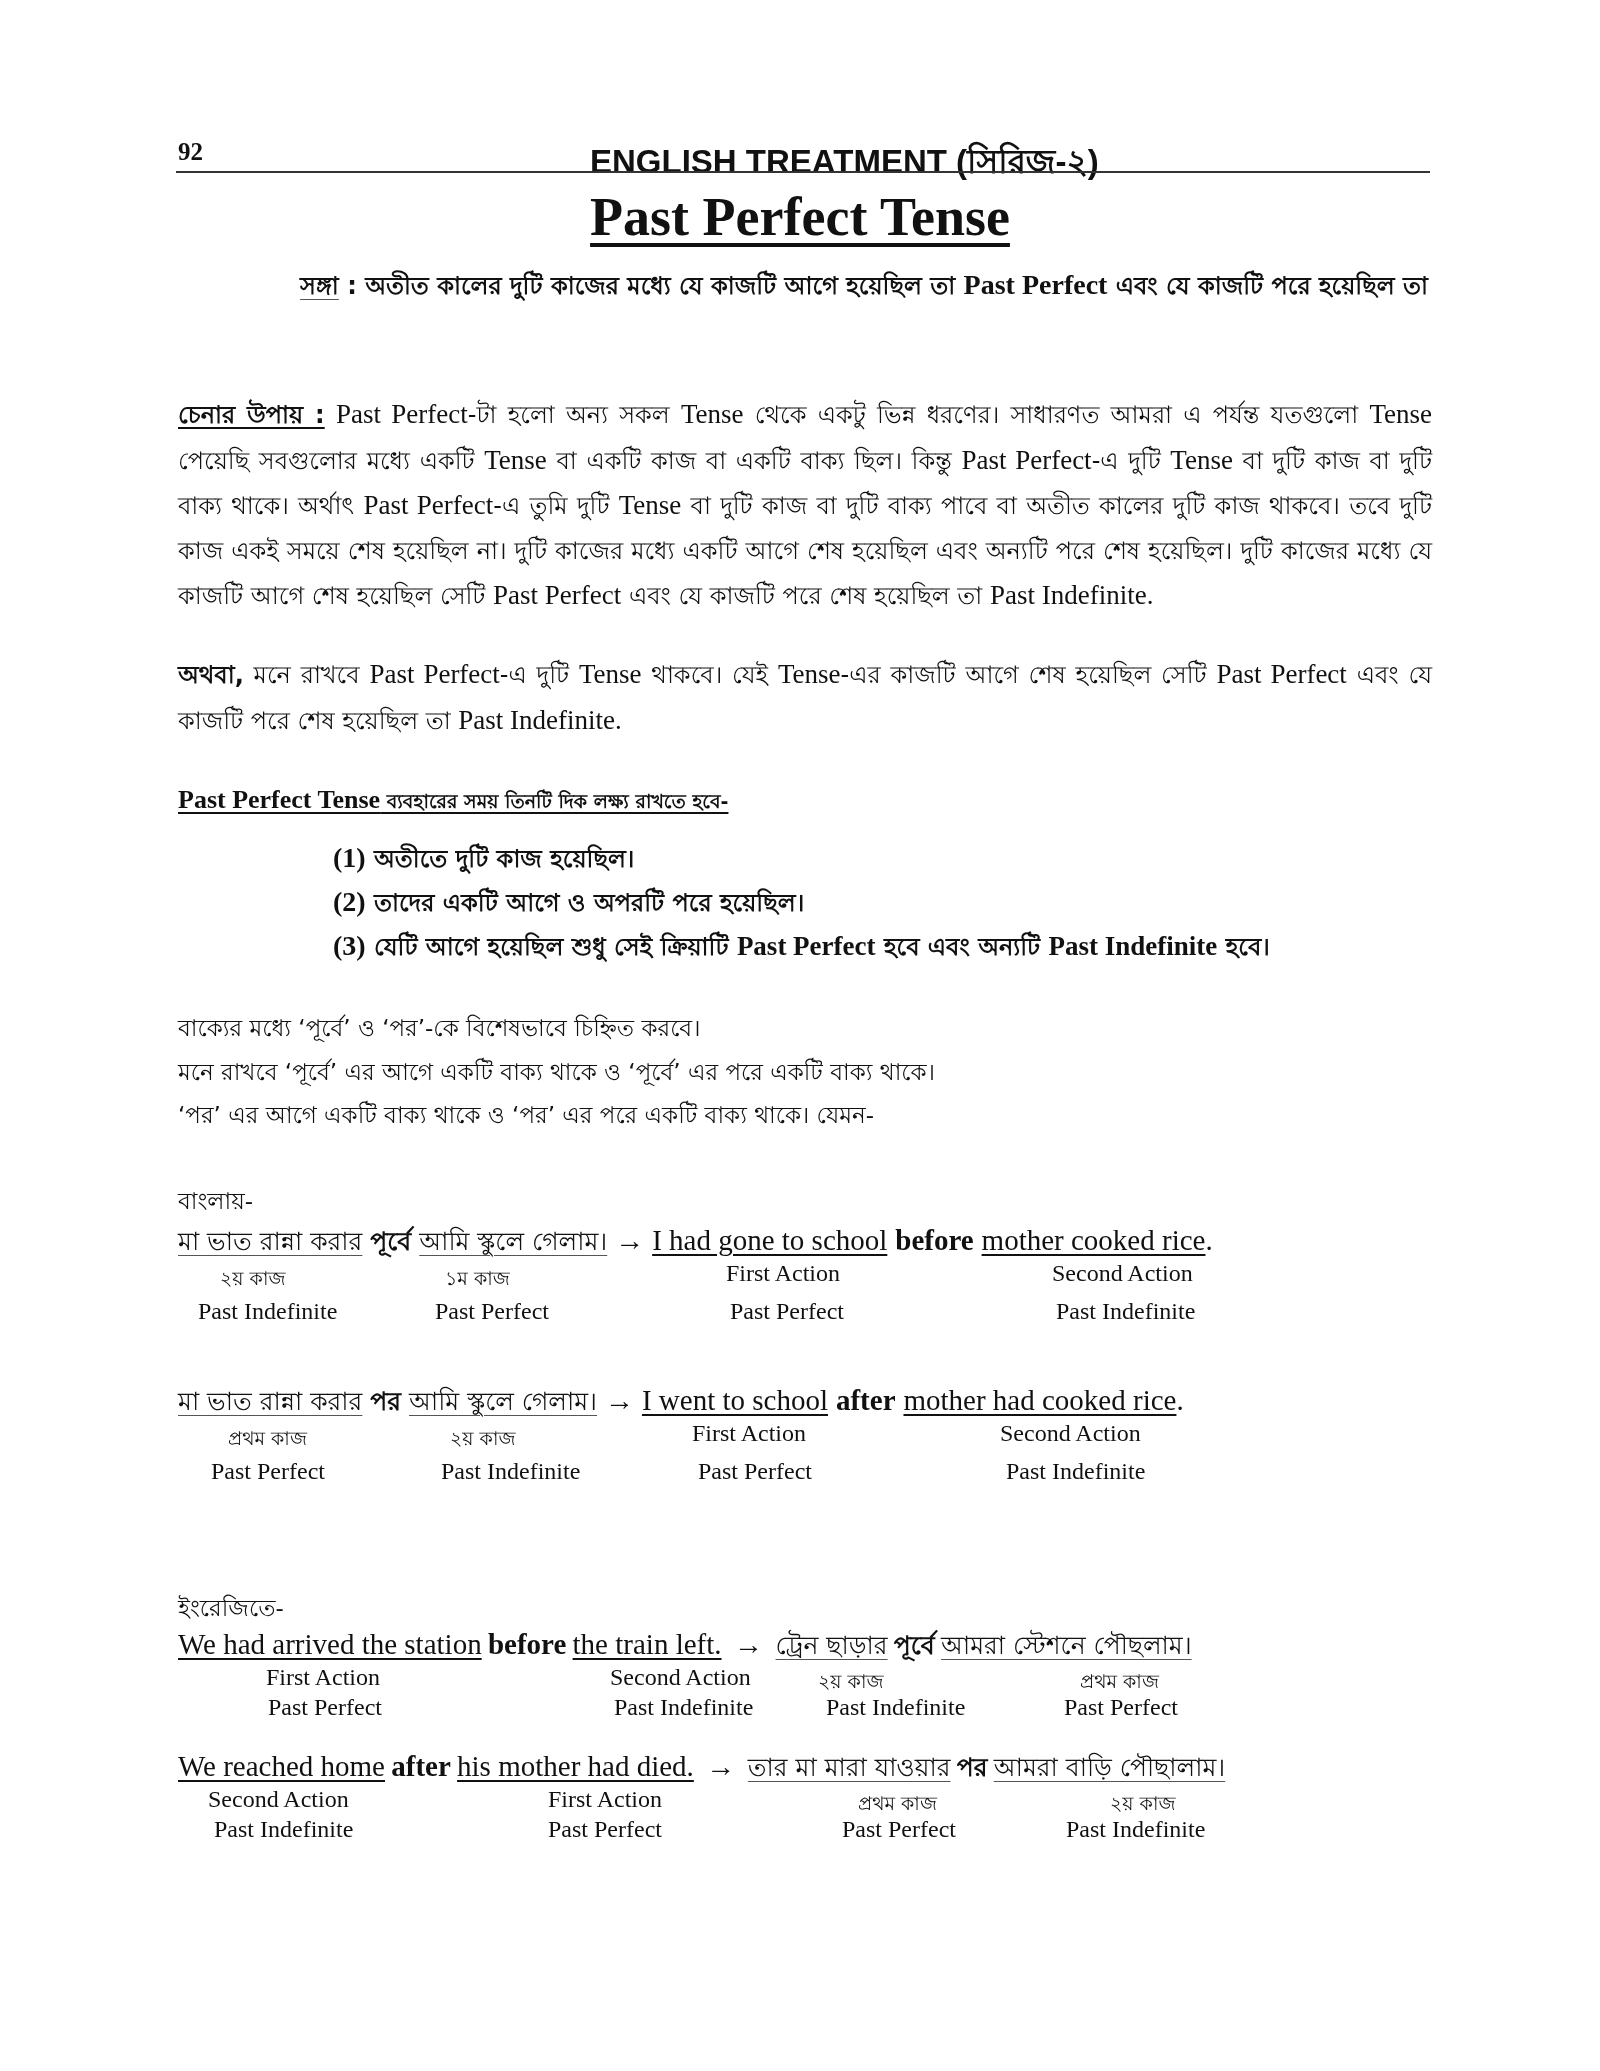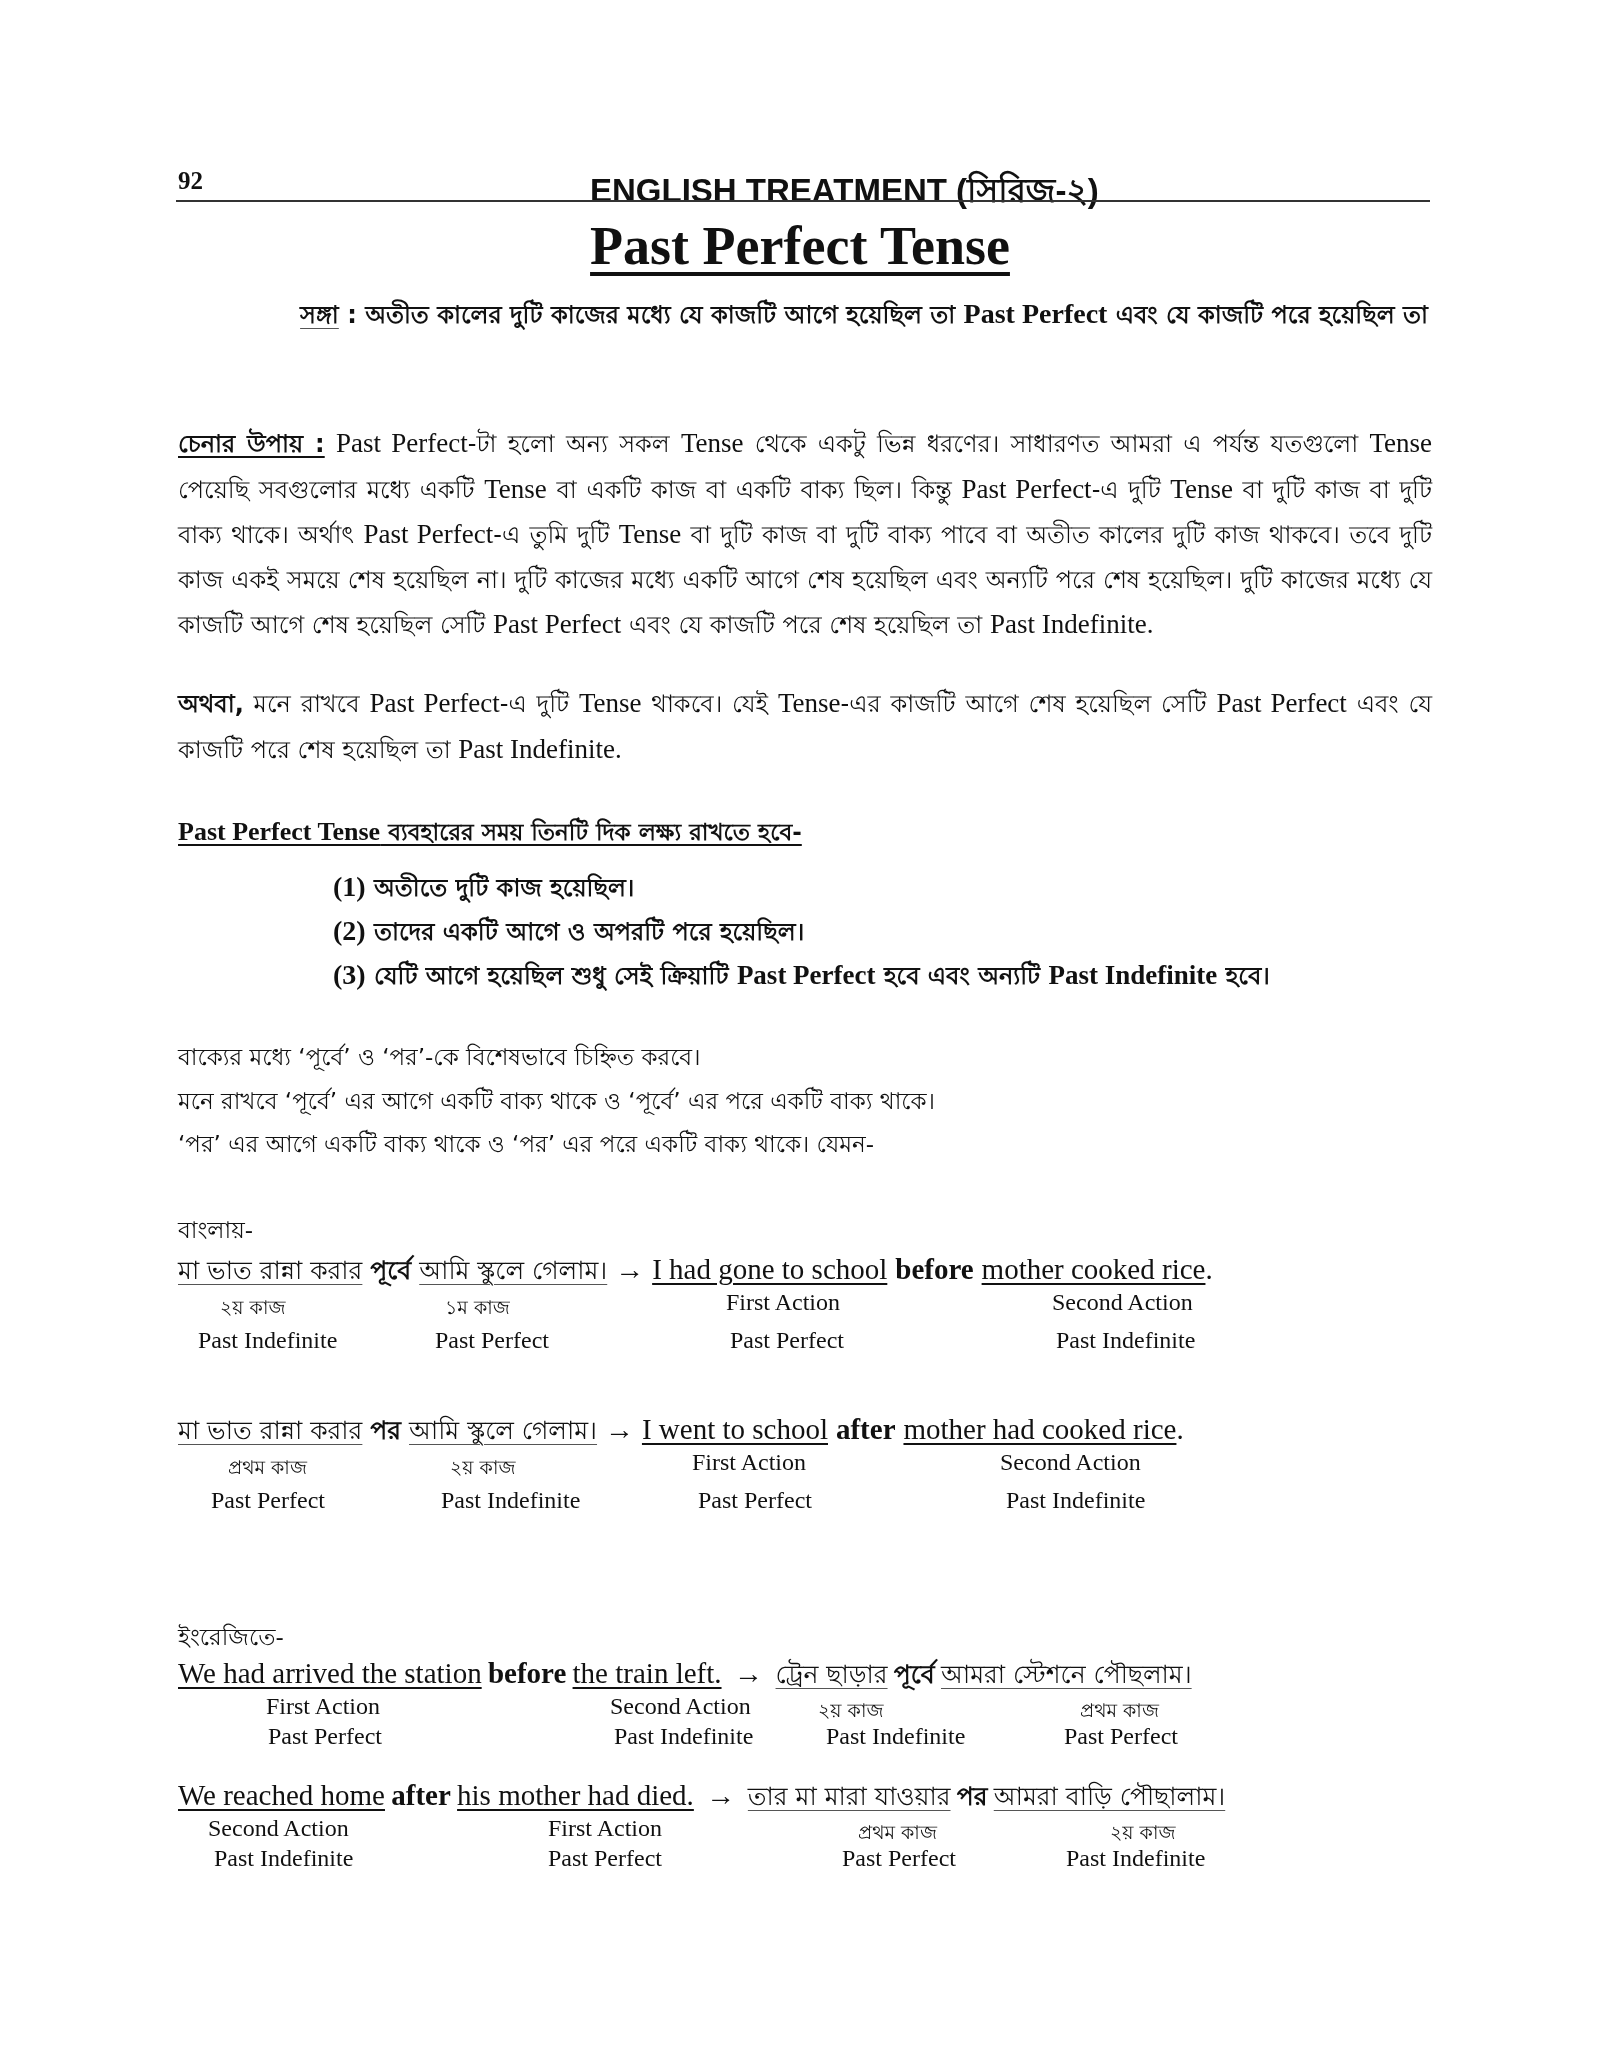--- a/index.html
+++ b/index.html
@@ -1,17 +1,17 @@
 <!DOCTYPE html>
 <html><head>
 <meta charset="utf-8">
 <style>
   html, body { margin: 0; padding: 0; background: #ffffff; }
   body { width: 1600px; height: 2071px; position: relative; overflow: hidden; color: #111; font-family: "Liberation Serif", serif; }
-  .abs { position: absolute; white-space: nowrap; margin-top: 29px; }
+  .abs { position: absolute; white-space: nowrap; }
   .serif { font-family: "Liberation Serif", serif; }
   .sans { font-family: "Liberation Sans", sans-serif; }
   .bn { font-family: "DejaVu Sans", sans-serif; }
   u, .ul { text-decoration: underline; text-underline-offset: 4px; text-decoration-thickness: 2px; }
   .ul-thin { text-decoration: underline; text-underline-offset: 5px; text-decoration-thickness: 1px; text-decoration-color: #555; }
   b { font-weight: bold; }
 
   #page-number { left: 178px; top: 138px; font-size: 25px; font-weight: bold; }
   #running-header { left: 590px; top: 136px; font-size: 33px; font-weight: bold; }
   #header-rule { left: 176px; top: 171px; width: 1254px; height: 2px; background: #333; }
@@ -56,21 +56,21 @@
 
 <div class="abs para bn" id="para-identify">
   <span style="font-weight:bold" class="ul">চেনার উপায় :</span><span id="identify-body"><span> </span><span class="serif en">Past Perfect</span><span>-টা হলো অন্য সকল </span><span class="serif en">Tense</span><span> থেকে একটু ভিন্ন ধরণের। সাধারণত আমরা এ পর্যন্ত যতগুলো </span><span class="serif en">Tense</span><span> পেয়েছি সবগুলোর মধ্যে একটি </span><span class="serif en">Tense</span><span> বা একটি কাজ বা একটি বাক্য ছিল। কিন্তু </span><span class="serif en">Past Perfect</span><span>-এ দুটি </span><span class="serif en">Tense</span><span> বা দুটি কাজ বা দুটি বাক্য থাকে। অর্থাৎ </span><span class="serif en">Past Perfect</span><span>-এ তুমি দুটি </span><span class="serif en">Tense</span><span> বা দুটি কাজ বা দুটি বাক্য পাবে বা অতীত কালের দুটি কাজ থাকবে। তবে দুটি কাজ একই সময়ে শেষ হয়েছিল না। দুটি কাজের মধ্যে একটি আগে শেষ হয়েছিল এবং অন্যটি পরে শেষ হয়েছিল। দুটি কাজের মধ্যে যে কাজটি আগে শেষ হয়েছিল সেটি </span><span class="serif en">Past Perfect</span><span> এবং যে কাজটি পরে শেষ হয়েছিল তা </span><span class="serif en">Past Indefinite.</span></span>
 </div>
 
 <div class="abs para bn" id="para-alt">
   <span style="font-weight:bold">অথবা,</span><span id="alt-body"><span> মনে রাখবে </span><span class="serif en">Past Perfect</span><span>-এ দুটি </span><span class="serif en">Tense</span><span> থাকবে। যেই </span><span class="serif en">Tense</span><span>-এর কাজটি আগে শেষ হয়েছিল সেটি </span><span class="serif en">Past Perfect</span><span> এবং যে কাজটি পরে শেষ হয়েছিল তা </span><span class="serif en">Past Indefinite.</span></span>
 </div>
 
 <div class="abs" id="rule-heading">
-  <span class="serif ul">Past Perfect Tense</span><span class="bn ul" style="font-size:23px"> ব্যবহারের সময় তিনটি দিক লক্ষ্য রাখতে হবে-</span>
+  <span class="serif ul">Past Perfect Tense</span><span class="bn ul" style="font-size:19px"> ব্যবহারের সময় তিনটি দিক লক্ষ্য রাখতে হবে-</span>
 </div>
 <div class="abs rule-item bn" style="top:840px">
   <span class="serif num">(1)</span><span class="rule-body"><span> অতীতে দুটি কাজ হয়েছিল।</span></span>
 </div>
 <div class="abs rule-item bn" style="top:884px">
   <span class="serif num">(2)</span><span class="rule-body"><span> তাদের একটি আগে ও অপরটি পরে হয়েছিল।</span></span>
 </div>
 <div class="abs rule-item bn" style="top:928px">
   <span class="serif num">(3)</span><span class="rule-body"><span> যেটি আগে হয়েছিল শুধু সেই ক্রিয়াটি </span><span class="serif en">Past Perfect</span><span> হবে এবং অন্যটি </span><span class="serif en">Past Indefinite</span><span> হবে।</span></span>
 </div>

